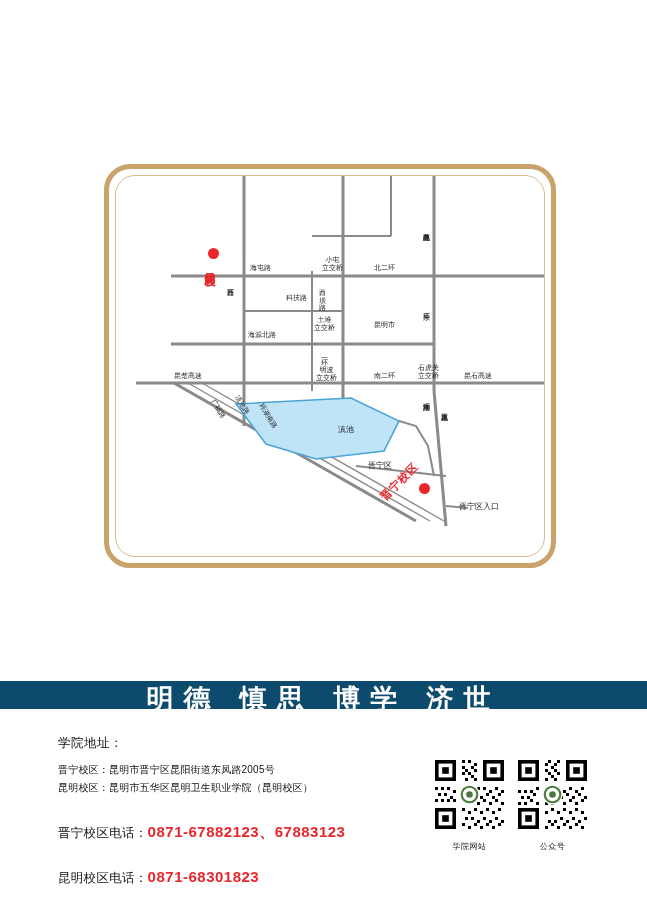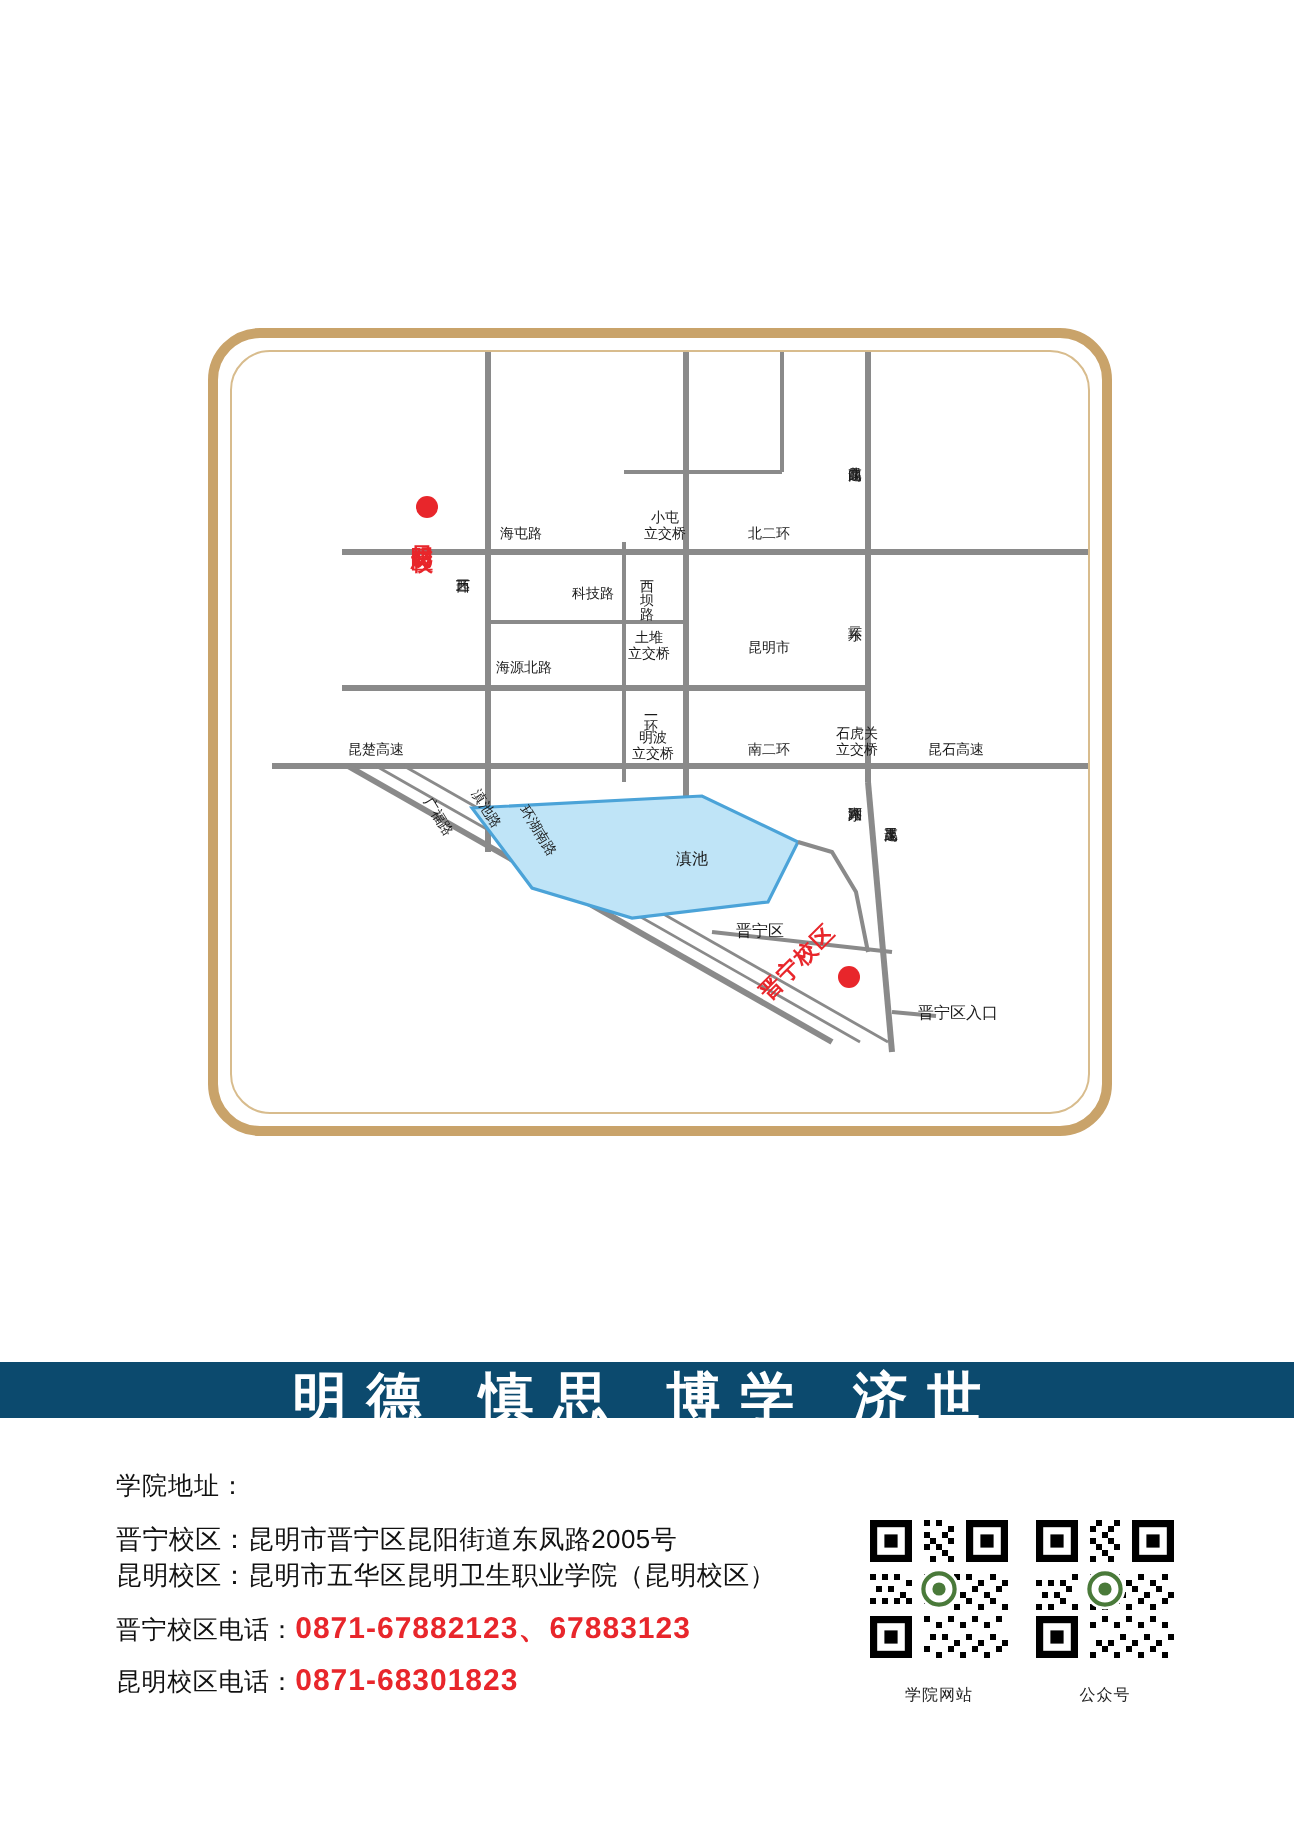--- a/index.html
+++ b/index.html
@@ -118,29 +118,29 @@
     top: 26px;
     width: 370px;
   }
   .addr-title {
     font-size: 12.5px;
     color: #111;
     margin-bottom: 9px;
     letter-spacing: 0.5px;
   }
   .addr-line {
-    font-size: 13px;
+    font-size: 10px;
     color: #111;
     line-height: 18px;
     letter-spacing: 0.2px;
   }
   .tel-line {
     font-size: 12.5px;
     color: #111;
-    margin-top: 8px;
+    margin-top: 26px;
     letter-spacing: 0.3px;
   }
   .tel-num {
     color: #e8262b;
     font-weight: bold;
     font-size: 15px;
     letter-spacing: 0.5px;
   }
 
   #qr-block {

